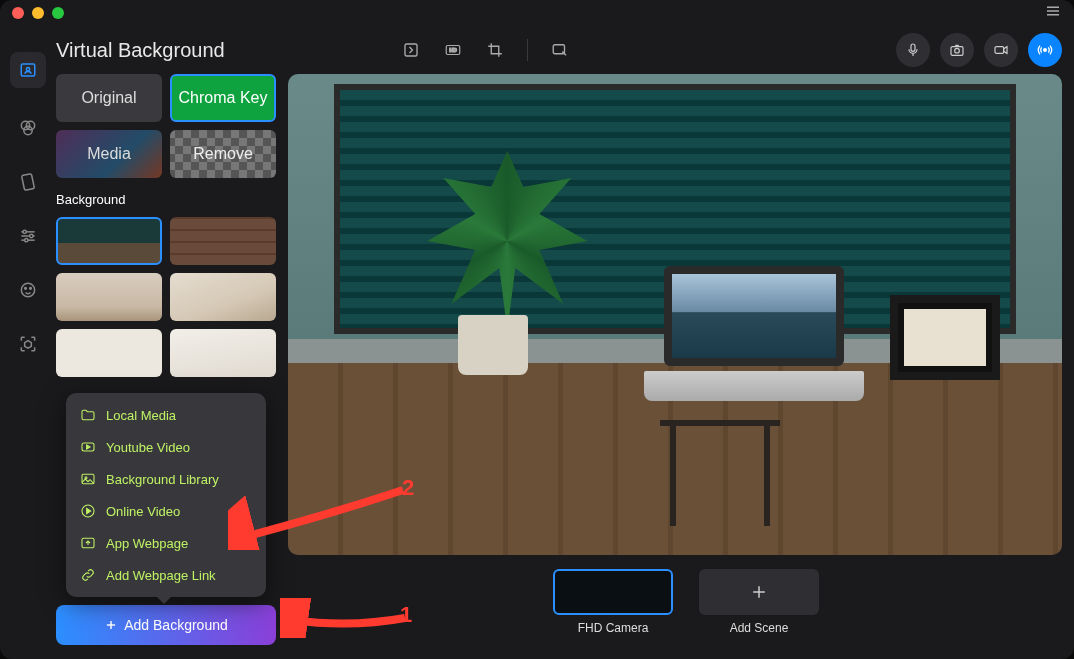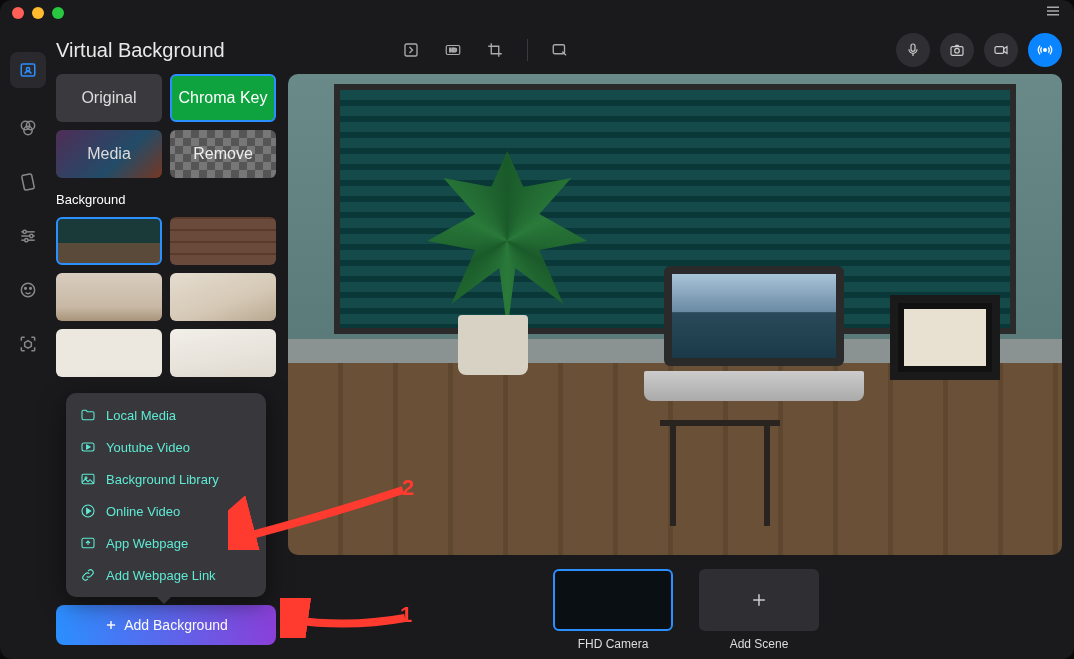--- a/index.html
+++ b/index.html
@@ -53,21 +53,21 @@
     .bg-thumb.bricks { background: repeating-linear-gradient(0deg, #6a4a3a 0 10px, #5a3a2a 10px 12px), repeating-linear-gradient(90deg, rgba(0,0,0,0) 0 20px, rgba(0,0,0,.2) 20px 22px); }
     .bg-thumb.room1 { background: linear-gradient(180deg, #d9cdbf 0%, #c8b8a5 70%, #a8947a 100%); }
     .bg-thumb.room2 { background: linear-gradient(160deg, #e5ddd0 0%, #d5c8b5 60%, #b8a890 100%); }
     .bg-thumb.white1 { background: #ece8e0; }
     .bg-thumb.white2 { background: linear-gradient(170deg, #f2efe9 0%, #e0dad0 100%); }
     
     .add-bg-btn { height: 40px; border-radius: 8px; background: linear-gradient(90deg, #2b8fff 0%, #8a3fd8 100%); color: #fff; font-size: 14px; font-weight: 500; display: flex; align-items: center; justify-content: center; gap: 6px; cursor: pointer; margin-top: auto; margin-bottom: 14px; }
     
     .popup-menu { position: absolute; bottom: 62px; left: 10px; width: 200px; background: #38383c; border-radius: 10px; padding: 6px 0; box-shadow: 0 6px 24px rgba(0,0,0,.5); }
     .popup-menu::after { content: ""; position: absolute; bottom: -7px; left: 90px; width: 0; height: 0; border-left: 8px solid transparent; border-right: 8px solid transparent; border-top: 8px solid #38383c; }
-    .menu-item { height: 32px; display: flex; align-items: center; gap: 10px; padding: 0 14px; color: #5eead4; font-size: 13px; cursor: pointer; }
+    .menu-item { height: 32px; display: flex; align-items: center; gap: 10px; padding: 0 14px; color: #bef264; font-size: 13px; cursor: pointer; }
     .menu-item svg { width: 16px; height: 16px; flex-shrink: 0; }
     
     .preview-col { flex: 1; display: flex; flex-direction: column; gap: 14px; min-width: 0; }
     .preview { flex: 1; border-radius: 10px; overflow: hidden; position: relative; background: #1a2a2a; }
     
     .preview-scene { position: absolute; inset: 0; }
     .scene-window-frame { position: absolute; left: 0; right: 0; top: 0; height: 58%; background: linear-gradient(180deg, #6a8a8a 0%, #5a7a7a 100%); }
     .scene-blinds { position: absolute; left: 6%; right: 6%; top: 2%; height: 52%; background: repeating-linear-gradient(180deg, #144a4a 0 10px, #0a3838 10px 16px); border: 6px solid #2a2a2a; }
     .scene-wall { position: absolute; left: 0; right: 0; top: 55%; height: 10%; background: #8a9292; }
     .scene-desk { position: absolute; left: 0; right: 0; top: 60%; bottom: 0; background: repeating-linear-gradient(90deg, #6b5038 0 50px, #5f462f 50px 55px); }
@@ -77,21 +77,21 @@
     .scene-laptop { position: absolute; left: 46%; top: 40%; width: 220px; height: 135px; }
     .scene-laptop-screen { position: absolute; top: 0; left: 20px; right: 20px; height: 100px; background: #111; border: 8px solid #2a2a2a; border-radius: 6px; }
     .scene-laptop-screen::before { content:""; position: absolute; inset: 0; background: linear-gradient(180deg, #a8c4d8 0%, #6a8aa4 45%, #2a4a5a 46%, #1a3a4a 100%); }
     .scene-laptop-base { position: absolute; bottom: 0; left: 0; right: 0; height: 30px; background: linear-gradient(180deg, #ccc 0%, #aaa 100%); border-radius: 2px 2px 8px 8px; }
     .scene-frame { position: absolute; right: 8%; top: 46%; width: 110px; height: 85px; background: #111; border: 8px solid #1a1a1a; }
     .scene-frame::before { content:""; position: absolute; inset: 6px; background: #e8e0d0; }
     .scene-chair { position: absolute; left: 48%; top: 72%; width: 120px; height: 100px; border-top: 6px solid #2a2420; }
     .scene-chair::before, .scene-chair::after { content:""; position: absolute; top: 0; width: 6px; height: 100px; background: #2a2420; }
     .scene-chair::before { left: 10px; } .scene-chair::after { right: 10px; }
     
-    .scene-row { height: 90px; display: flex; gap: 16px; padding-left: 260px; padding-bottom: 8px; }
+    .scene-row { height: 90px; display: flex; gap: 16px; padding-left: 260px; padding-bottom: 24px; }
     .scene-tile { width: 130px; display: flex; flex-direction: column; align-items: center; gap: 6px; cursor: pointer; }
     .scene-tile-box { width: 120px; height: 66px; border-radius: 6px; background: #0a0f14; display: flex; align-items: center; justify-content: center; }
     .scene-tile.selected .scene-tile-box { border: 2px solid #2b8fff; }
     .scene-tile-add .scene-tile-box { background: #2f2f33; color: #ccc; font-size: 22px; }
     .scene-tile-label { color: #ddd; font-size: 12px; }
     
     .annotation-arrow { position: absolute; pointer-events: none; z-index: 100; }
     .annotation-num { color: #ff3b30; font-size: 22px; font-weight: 700; position: absolute; pointer-events: none; z-index: 100; }
   </style>
 </head>

